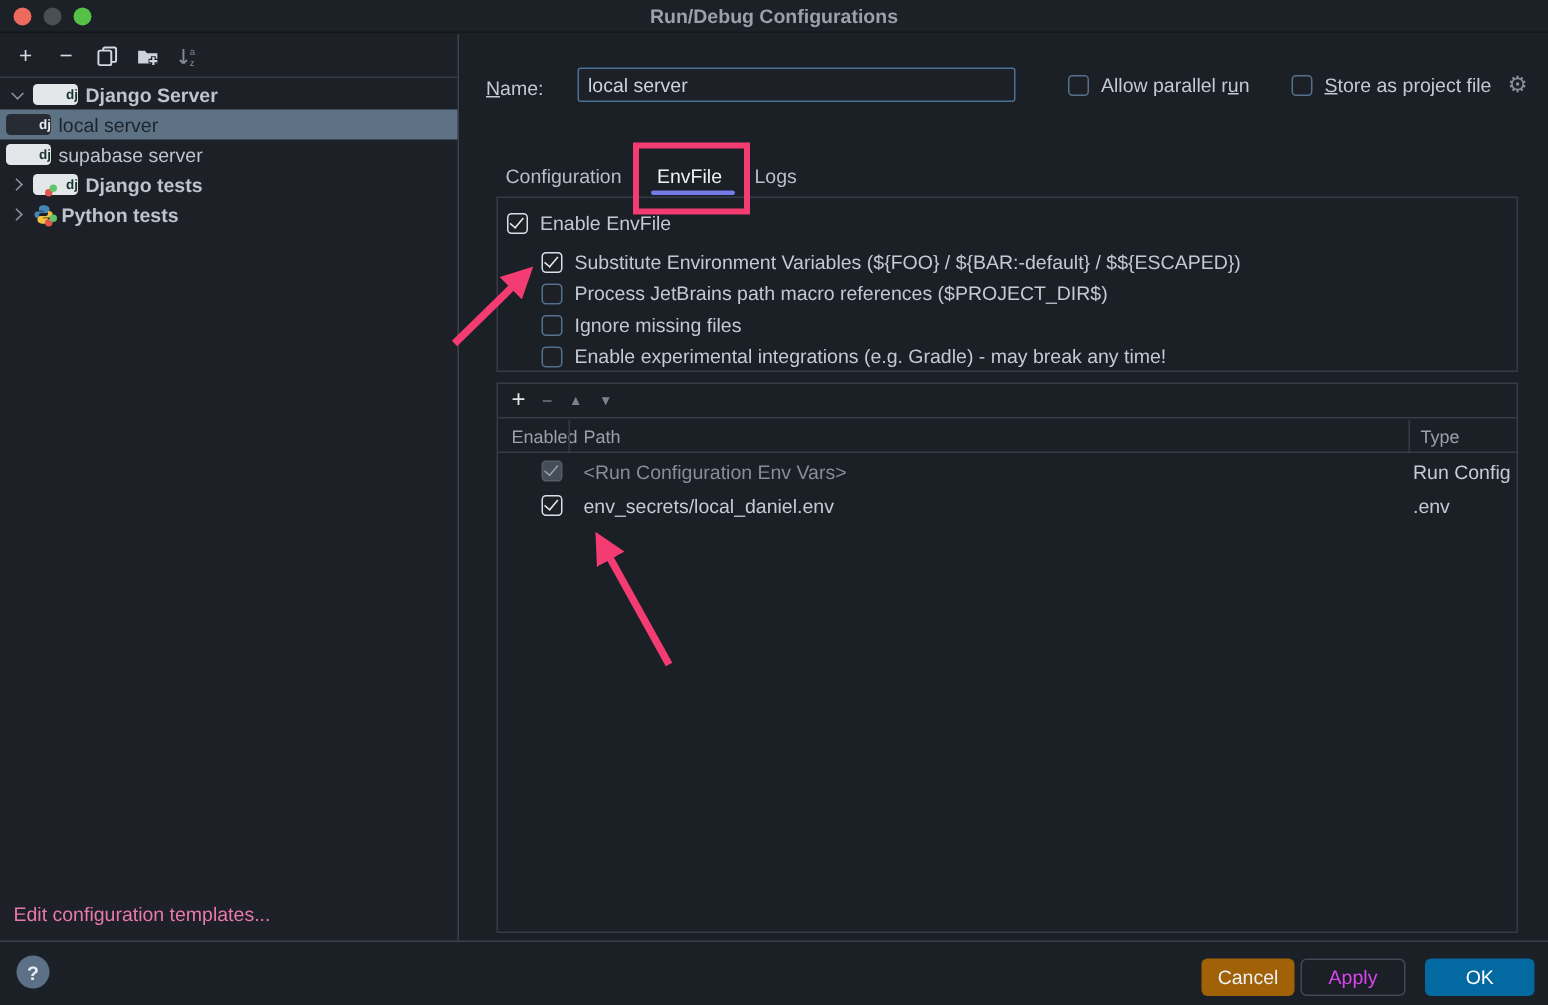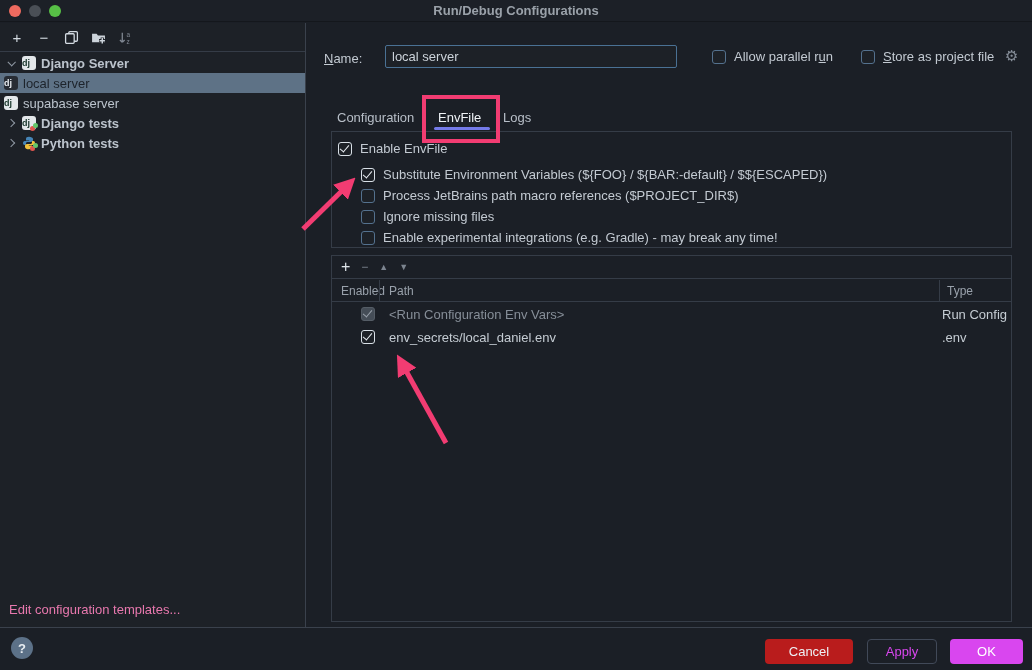--- a/index.html
+++ b/index.html
@@ -22,21 +22,21 @@
   .tbi.dim { color:#7c848f; }
   .tree { position:absolute; left:0; top:30px; width:100%; }
   .trow { display:flex; align-items:center; height:20px; color:#bcc4cd; }
   .trow.bold { font-weight:bold; }
   .trow.selected { background:#5e7286; color:#1d232b; }
   .chev { width:14px; margin-left:4px; display:flex; justify-content:center; }
   .chev i { width:6px; height:6px; border-right:1.5px solid #8f98a3; border-bottom:1.5px solid #8f98a3; display:inline-block; }
   .chev .down { transform:rotate(45deg) translateY(-1px); }
   .chev .right { transform:rotate(-45deg); }
   .indent1 { margin-left:36px; }
-  .badge { position:relative; width:14px; height:14px; background:#e3e7ea; border-radius:3px; color:#17352a; font-size:9px; font-weight:bold; display:flex; align-items:center; justify-content:flex-start; margin:0 5px 0 4px; flex:none; }
+  .badge { position:relative; width:30px; height:14px; background:#e3e7ea; border-radius:3px; color:#17352a; font-size:9px; font-weight:bold; display:flex; align-items:center; justify-content:flex-end; margin:0 5px 0 4px; flex:none; }
   .trow.selected .badge { background:#272c34; color:#e6ebf0; }
   .dot { position:absolute; width:5px; height:5px; border-radius:50%; }
   .dot.red { background:#e0564e; left:8px; top:10px; }
   .dot.green { background:#63c56a; left:11px; top:7px; }
   .pyicon { width:14px; height:14px; margin:0 5px 0 4px; position:relative; flex:none; }
   .edit-link { position:absolute; left:9px; top:579px; color:#e878ae; cursor:pointer; }
 
   
   .lbl { color:#c3cad2; }
   .u { text-decoration:underline; }
@@ -72,23 +72,23 @@
   .trow2 { position:absolute; left:0; width:100%; height:23px; }
   .trow2 .cb { position:absolute; left:29px; top:4px; }
   .cell-path { position:absolute; left:57px; top:4px; color:#c5ccd3; }
   .cell-type { position:absolute; left:610px; top:4px; color:#c5ccd3; }
   .dimtext { color:#868e98 !important; }
 
   
   .footer { position:absolute; left:0; top:627px; width:1032px; height:43px; background:#1b1f26; border-top:1px solid #3a414c; }
   .help-btn { position:absolute; left:11px; top:9px; width:22px; height:22px; border-radius:50%; background:#5c7188; color:#e8edf2; font-weight:bold; display:flex; align-items:center; justify-content:center; font-size:13px; }
   .btn { position:absolute; top:11px; height:25px; border-radius:4px; border:none; font-family:"Liberation Sans",sans-serif; font-size:13px; display:flex; align-items:center; justify-content:center; cursor:pointer; }
-  .btn-cancel { right:179px; width:88px; background:#b91c1c; color:#eef2f6; }
+  .btn-cancel { right:169px; width:62px; background:#a16207; color:#eef2f6; }
   .btn-apply { right:95px; width:70px; background:transparent; border:1px solid #414958; color:#d946ef; }
-  .btn-ok { right:9px; width:73px; background:#d946ef; color:#ffffff; }
+  .btn-ok { right:9px; width:73px; background:#0369a1; color:#ffffff; }
 
   .overlay { position:absolute; left:0; top:0; pointer-events:none; }
 </style>
 </head>
 <body>
 
 <div id="app">
 
   <div class="titlebar">
     <span class="tl-dot tl-red"></span>

